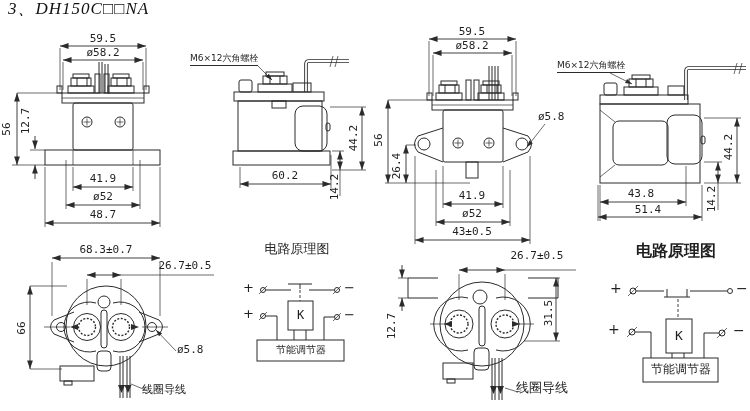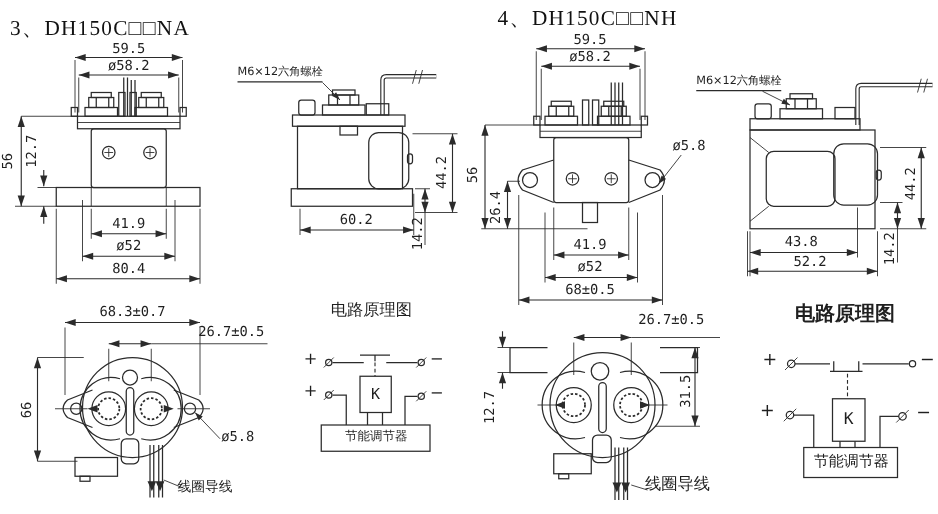--- a/index.html
+++ b/index.html
@@ -291,30 +291,29 @@
     <path class="ln" d="M636,291H664 M690,291H727"></path>
     <path class="ln" d="M667,289V297 M687,289V297 M664,297H690"></path>
     <path class="dash" d="M678,299V319"></path>
     <rect class="ln" x="666" y="319" width="26" height="34"></rect>
     <path class="ln" d="M635,332H651V358 M719,333H704V358"></path>
     <path class="ln" d="M672,353V358 M684,353V358"></path>
     <rect class="ln" x="643" y="358" width="75" height="24"></rect>
   </g>
 </svg>
 
-<div class="t title" style="left:8px;top:14px;">3、DH150C□□NA</div>
-<div class="t title" style="left:398px;top:6px;">4、DH150C□□NH</div>
+<div class="t title" style="left:8px;top:0;font-style:italic;">3、DH150C□□NA</div>
 
 <div class="t ctr" style="left:81px;top:33px;width:44px;">59.5</div>
 <div class="t ctr" style="left:81px;top:47px;width:44px;">ø58.2</div>
 <div class="t vt" style="left:-8px;top:123px;width:30px;">56</div>
 <div class="t vt" style="left:11px;top:115px;width:30px;">12.7</div>
 <div class="t ctr" style="left:81px;top:173px;width:44px;">41.9</div>
 <div class="t ctr" style="left:81px;top:191px;width:44px;">ø52</div>
-<div class="t ctr" style="left:81px;top:209px;width:44px;">80.4</div>
+<div class="t ctr" style="left:81px;top:209px;width:44px;">48.7</div>
 
 <div class="t note cjk" style="left:190px;top:54px;">M6×12六角螺栓</div>
 <div class="t vt" style="left:339px;top:132px;width:30px;">44.2</div>
 <div class="t vt" style="left:320px;top:181px;width:30px;">14.2</div>
 <div class="t ctr" style="left:263px;top:170px;width:44px;text-align:center;">60.2</div>
 
 <div class="t ctr" style="left:71px;top:244px;width:70px;">68.3±0.7</div>
 <div class="t ctr" style="left:150px;top:260px;width:70px;">26.7±0.5</div>
 <div class="t vt" style="left:7px;top:322px;width:30px;">66</div>
 <div class="t" style="left:177px;top:344px;">ø5.8</div>
@@ -328,27 +327,27 @@
 <div class="t ctr" style="left:288px;top:309px;width:25px;font-size:12px;">K</div>
 <div class="t ctr cjk" style="left:258px;top:344px;width:86px;font-size:10px;">节能调节器</div>
 
 <div class="t ctr" style="left:450px;top:26px;width:44px;">59.5</div>
 <div class="t ctr" style="left:450px;top:40px;width:44px;">ø58.2</div>
 <div class="t vt" style="left:364px;top:134px;width:30px;">56</div>
 <div class="t vt" style="left:382px;top:160px;width:30px;">26.4</div>
 <div class="t" style="left:538px;top:111px;">ø5.8</div>
 <div class="t ctr" style="left:450px;top:190px;width:44px;">41.9</div>
 <div class="t ctr" style="left:450px;top:208px;width:44px;">ø52</div>
-<div class="t ctr" style="left:442px;top:226px;width:60px;">68±0.5</div>
+<div class="t ctr" style="left:442px;top:226px;width:60px;">43±0.5</div>
 
 <div class="t note cjk" style="left:557px;top:61px;">M6×12六角螺栓</div>
 <div class="t vt" style="left:714px;top:141px;width:30px;">44.2</div>
 <div class="t vt" style="left:697px;top:193px;width:30px;">14.2</div>
 <div class="t ctr" style="left:619px;top:188px;width:44px;">43.8</div>
-<div class="t ctr" style="left:626px;top:204px;width:44px;">52.2</div>
+<div class="t ctr" style="left:626px;top:204px;width:44px;">51.4</div>
 
 <div class="t ctr" style="left:502px;top:250px;width:70px;">26.7±0.5</div>
 <div class="t vt" style="left:377px;top:320px;width:30px;">12.7</div>
 <div class="t vt" style="left:534px;top:307px;width:30px;">31.5</div>
 <div class="t cjk" style="left:516px;top:381px;font-size:13px;">线圈导线</div>
 
 <div class="t ctr cjk" style="left:628px;top:242px;width:96px;font-size:16px;font-weight:bold;">电路原理图</div>
 <div class="t sign" style="left:610px;top:281px;font-size:14px;">+</div>
 <div class="t sign" style="left:736px;top:281px;font-size:14px;">−</div>
 <div class="t sign" style="left:608px;top:322px;font-size:14px;">+</div>

